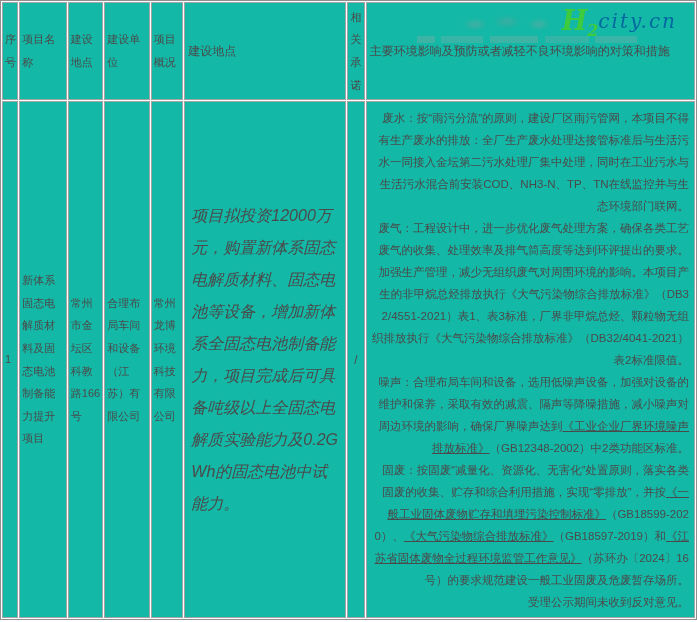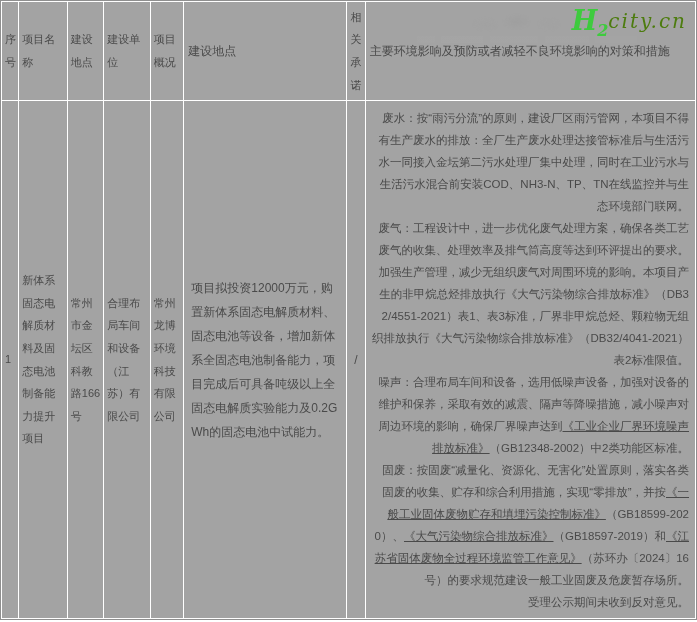--- a/index.html
+++ b/index.html
@@ -12,21 +12,21 @@
     position:relative;
     width:697px;
     height:622px;
     background:#ffffff;
     overflow:hidden;
   }
   
   .watermark{
     position:absolute;
     top:6px;
-    right:10px;
+    right:20px;
     z-index:5;
     display:flex;
     align-items:flex-start;
     pointer-events:none;
     white-space:nowrap;
   }
   .wm-smudge{
     width:95px;height:26px;
     margin-right:6px;margin-top:4px;
     background:
@@ -49,21 +49,21 @@
     font-weight:bold;
     font-size:16px;
     color:#3ecb3e;
     vertical-align:-6px;
   }
   .wm-suffix{
     font-family:"DejaVu Serif","Liberation Serif",serif;
     font-style:italic;
     font-size:20px;
     line-height:30px;
-    color:#4d7c0f;
+    color:#0369a1;
     letter-spacing:2px;
   }
   .wm-line2{
     position:absolute;
     top:36px;right:60px;
     width:220px;height:7px;
     background:linear-gradient(90deg,
       rgba(170,170,170,.28) 0 8%, rgba(170,170,170,0) 8% 11%,
       rgba(170,170,170,.24) 11% 30%, rgba(170,170,170,0) 30% 33%,
       rgba(170,170,170,.28) 33% 55%, rgba(170,170,170,0) 55% 58%,
@@ -77,33 +77,33 @@
     width:697px;
     height:620px;
     table-layout:fixed;
     border-collapse:separate;
     border-spacing:1px;
     border:1px solid #8f8f8f;
     background:#ffffff;
   }
   td,th{
     border:1px solid #a3a3a3;
-    background:#a3a3a3;
+    background:#14b8a6;
     vertical-align:middle;
     font-weight:normal;
     text-align:left;
     font-size:12px;
     line-height:2.0;
     padding:2px 3px;
     word-break:break-all;
     overflow:hidden;
   }
   tr.header-row th{height:92px;}
   .cell-narrow{font-size:11px;line-height:2.05;padding:2px 2px;}
-  .cell-overview{font-size:12px;line-height:2.0;padding:2px 6px;}
+  .cell-overview{font-size:16px;line-height:2.0;padding:2px 6px;font-style:italic;}
   .cell-commit{text-align:center;padding:0;}
   .cell-measures{font-size:11.5px;line-height:22px;padding:2px 5px;vertical-align:middle;}
   .cell-measures p{margin:0;text-align:right;}
   .cell-measures .u{text-decoration:underline;}
   .hdr-measures{font-size:12px;}
 </style>
 </head>
 <body>
 
 <div class="page">

